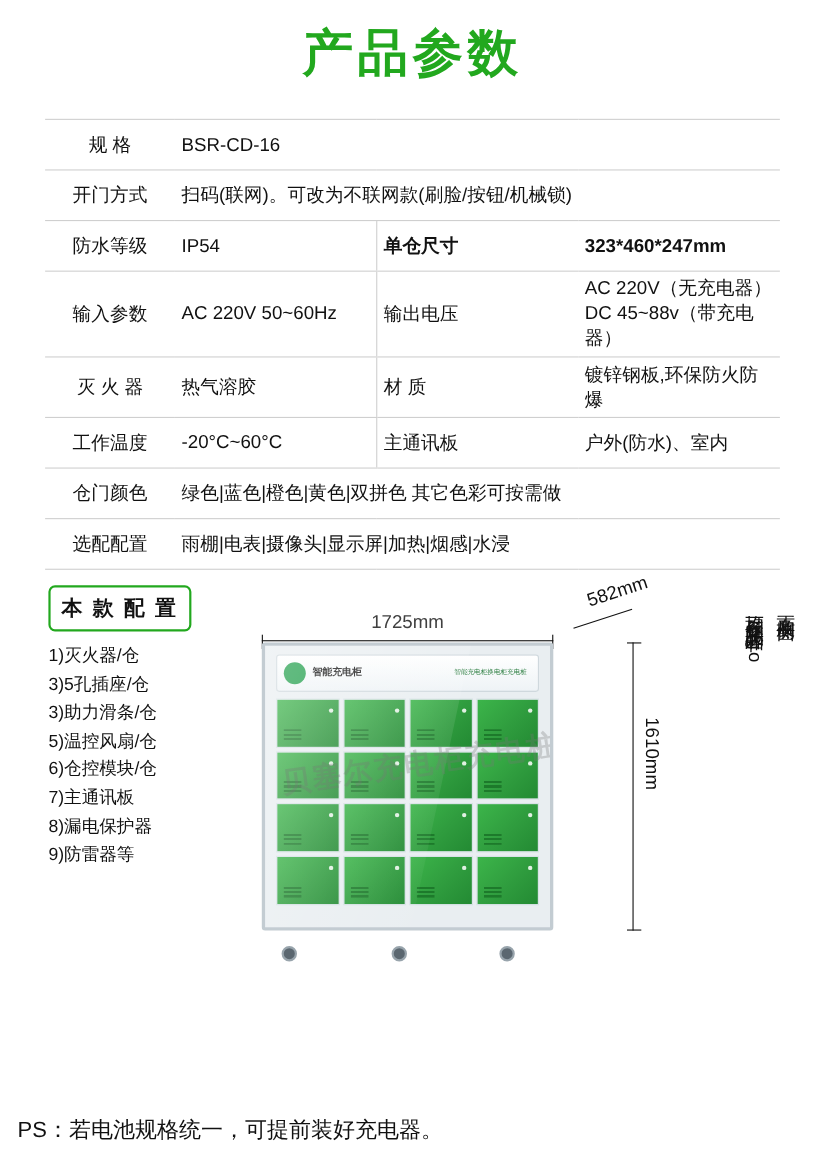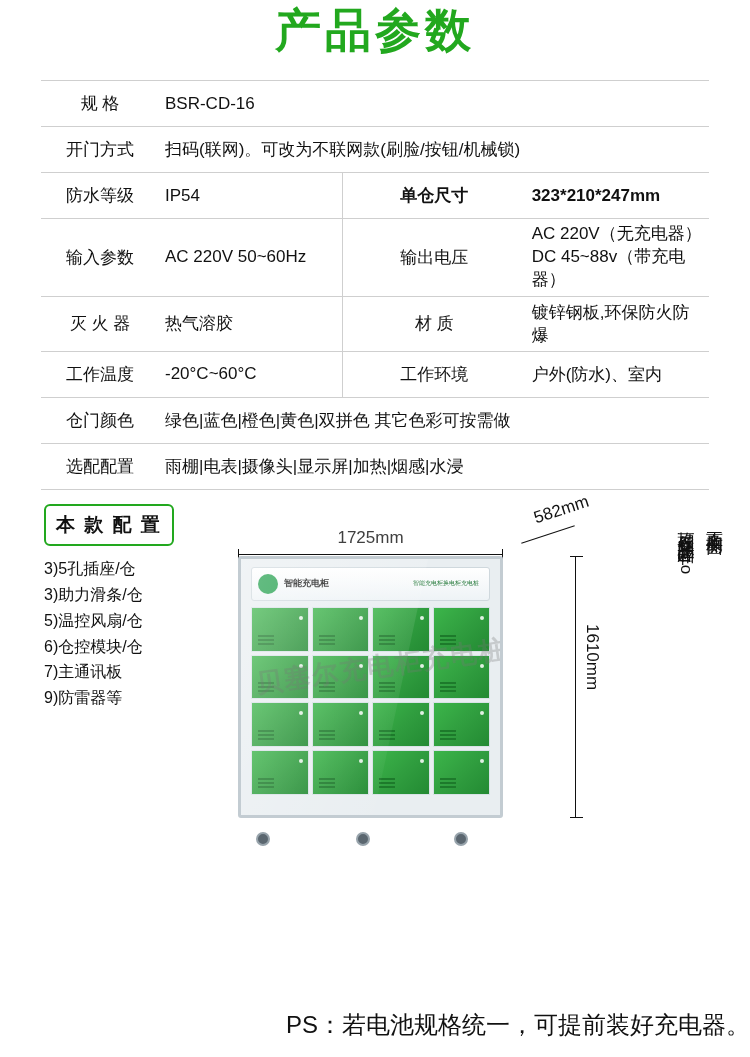--- a/index.html
+++ b/index.html
@@ -16,27 +16,28 @@
     background: #ffffff;
   }
 
   
   .title {
     text-align: center;
     font-size: 46px;
     font-weight: bold;
     color: #22a81e;
     letter-spacing: 4px;
+    padding-top: 18px;
     padding-bottom: 12px;
   }
 
   
   .spec-table {
     width: 668px;
-    margin: 6px auto 0 auto;
+    margin: 16px auto 0 auto;
     border-collapse: collapse;
     table-layout: fixed;
   }
   .spec-table tr { height: 46px; }
   .spec-table td {
     border-top: 1px solid #cfcfcf;
     border-bottom: 1px solid #cfcfcf;
     padding: 4px 6px;
     font-size: 17px;
     color: #111;
@@ -44,21 +45,21 @@
   }
   .lbl {
     width: 118px;
     text-align: center;
     color: #1a1a1a;
     font-size: 17px;
     white-space: nowrap;
   }
   .val { color: #111; }
   .sep-left { border-left: 1px solid #cfcfcf; }
-  .lbl-wide { width: 118px; text-align: center; }
+  .lbl-wide { width: 118px; }
   .red { color: #e8332a; font-weight: bold; }
   .bold { font-weight: bold; }
   .two-line { line-height: 1.35; font-size: 15px; }
 
   
   .lower {
     position: relative;
     width: 750px;
     height: 395px;
     margin-top: 6px;
@@ -269,23 +270,24 @@
     letter-spacing: 2px;
     line-height: 1.2;
   }
   .vtxt.latin {
     text-orientation: mixed;
   }
 
   .ps-line {
     position: absolute;
     left: 0; right: 0; bottom: 16px;
-    text-align: right;
-    font-size: 24px;
-    color: #111;
+    text-align: left;
+    font-size: 20px;
+    color: #111;
+    padding-left: 16px;
   }
 </style>
 </head>
 <body>
 
 <div class="page">
 
   <div class="title">产品参数</div>
 
   <table class="spec-table">
@@ -295,64 +297,66 @@
         <td class="val" colspan="3">BSR-CD-16</td>
       </tr>
       <tr>
         <td class="lbl">开门方式</td>
         <td class="val" colspan="3">扫码(联网)。可改为不联网款(刷脸/按钮/机械锁)</td>
       </tr>
       <tr>
         <td class="lbl">防水等级</td>
         <td class="val">IP54</td>
         <td class="lbl-wide sep-left bold">单仓尺寸</td>
-        <td class="val red">323*210*247mm</td>
+        <td class="val red">323*460*247mm</td>
       </tr>
       <tr>
         <td class="lbl">输入参数</td>
         <td class="val">AC 220V 50~60Hz</td>
         <td class="lbl-wide sep-left">输出电压</td>
         <td class="val two-line">
           <div>AC 220V（无充电器）</div>
           <div>DC 45~88v（带充电器）</div>
         </td>
       </tr>
       <tr>
         <td class="lbl">灭 火 器</td>
         <td class="val">热气溶胶</td>
         <td class="lbl-wide sep-left">材    质</td>
         <td class="val">镀锌钢板,环保防火防爆</td>
       </tr>
       <tr>
         <td class="lbl">工作温度</td>
         <td class="val">-20°C~60°C</td>
-        <td class="lbl-wide sep-left">工作环境</td>
+        <td class="lbl-wide sep-left">主通讯板</td>
         <td class="val">户外(防水)、室内</td>
       </tr>
       <tr>
         <td class="lbl">仓门颜色</td>
         <td class="val" colspan="3">绿色|蓝色|橙色|黄色|双拼色    其它色彩可按需做</td>
       </tr>
       <tr>
         <td class="lbl">选配配置</td>
         <td class="val" colspan="3">雨棚|电表|摄像头|显示屏|加热|烟感|水浸</td>
       </tr>
     </tbody>
   </table>
 
   <div class="lower">
 
     <div class="config-box">
       <div class="config-head">本 款 配 置</div>
       <div class="config-list">
+        <div>1)灭火器/仓</div>
         <div>3)5孔插座/仓</div>
         <div>3)助力滑条/仓</div>
         <div>5)温控风扇/仓</div>
         <div>6)仓控模块/仓</div>
         <div>7)主通讯板</div>
+        <div>8)漏电保护器</div>
         <div>9)防雷器等</div>
       </div>
     </div>
 
     <div class="cab-wrap">
       <div class="dim-top">1725mm</div>
       <div class="dim-top-line"></div>
 
       <div class="dim-depth">582mm</div>
       <div class="dim-depth-line"></div>

